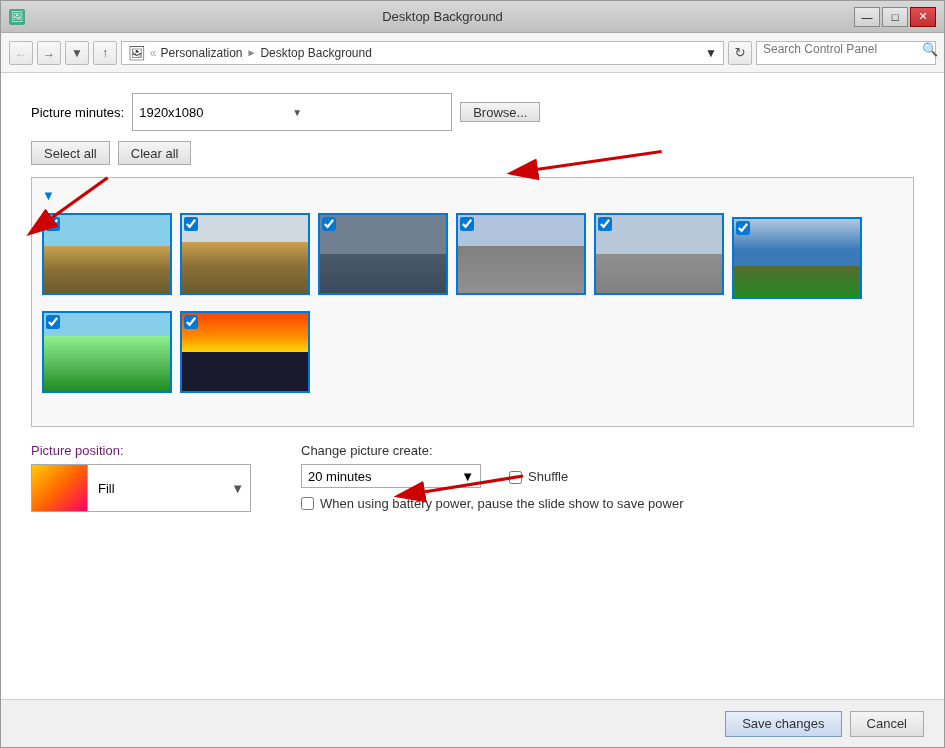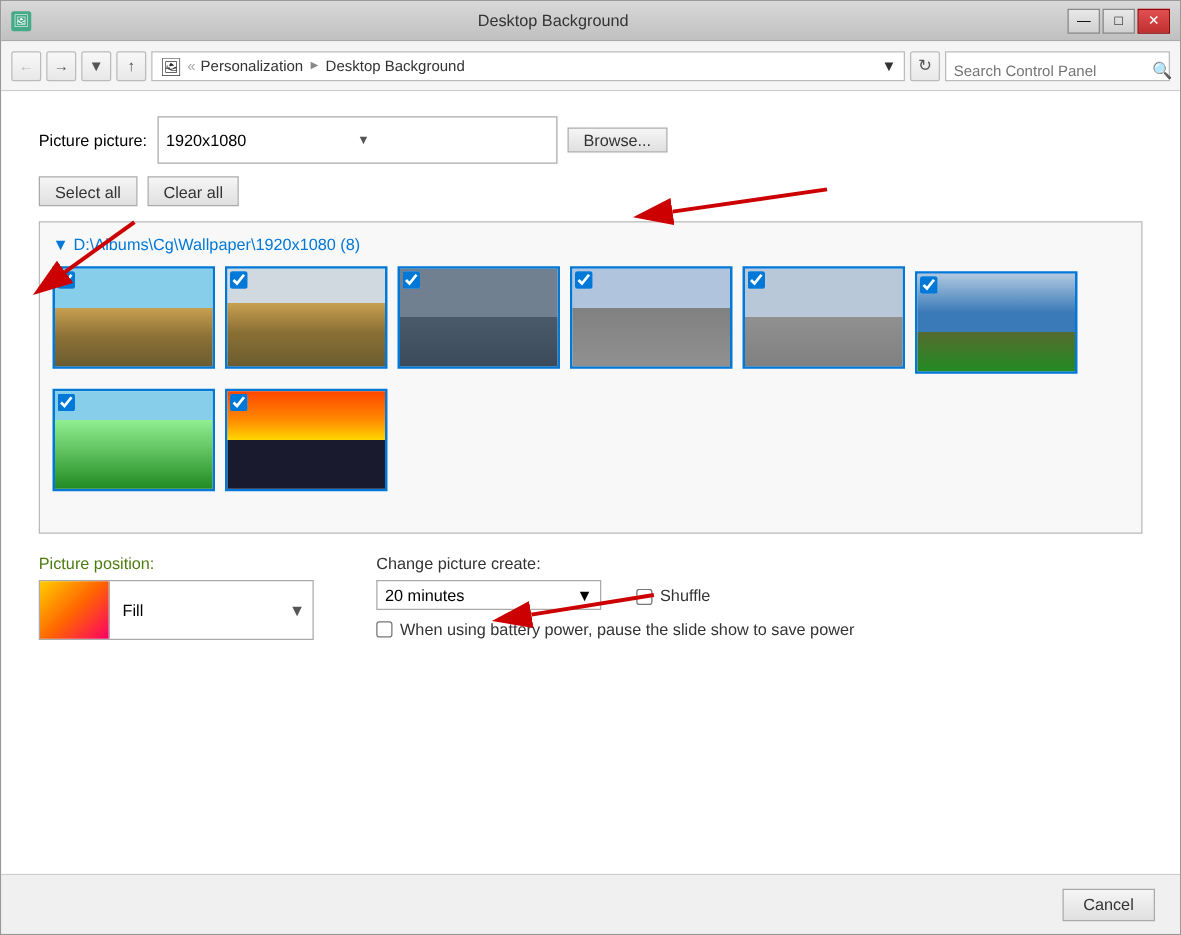--- a/index.html
+++ b/index.html
@@ -135,21 +135,21 @@
       color: #555;
       border-radius: 2px;
     }
 
     .search-box {
       width: 180px;
       height: 24px;
       border: 1px solid #bbb;
       background: white;
       display: flex;
-      align-items: flex-end;
+      align-items: flex-start;
       padding: 0 6px;
       gap: 4px;
     }
 
     .search-box input {
       border: none;
       outline: none;
       flex: 1;
       font-size: 12px;
       color: #888;
@@ -284,21 +284,21 @@
 
     
     .bottom-section {
       display: flex;
       gap: 40px;
       align-items: flex-start;
       margin-bottom: 16px;
     }
 
     .picture-position-section { min-width: 230px; }
-    .section-label { color: #4d7c0f; margin-bottom: 6px; }
+    .section-label { color: #701a75; margin-bottom: 6px; }
 
     .position-dropdown {
       display: flex;
       align-items: center;
       border: 1px solid #aaa;
       background: white;
       height: 48px;
       width: 220px;
       cursor: pointer;
     }
@@ -448,37 +448,36 @@
       <line x1="100" y1="100" x2="48" y2="138" stroke="#cc0000" stroke-width="3" marker-end="url(#arrowhead1)"></line>
 
       <line x1="620" y1="75" x2="504" y2="92" stroke="#cc0000" stroke-width="3" marker-end="url(#arrowhead1)"></line>
 
       <line x1="490" y1="385" x2="398" y2="400" stroke="#cc0000" stroke-width="3" marker-end="url(#arrowhead1)"></line>
     </svg>
 
 
 
     <div class="picture-location-row">
-      <span>Picture picture:</span>
+      <span>Picture minutes:</span>
       <div class="location-dropdown">
         <span>1920x1080</span>
         <span class="dropdown-arrow">▼</span>
       </div>
       <button class="browse-btn">Browse...</button>
     </div>
 
     <div class="select-clear-row">
       <button class="action-btn">Select all</button>
       <button class="action-btn">Clear all</button>
     </div>
 
     <div class="wallpaper-container">
       <div class="folder-header">
         <span class="folder-arrow">▼</span>
-        <span>D:\Albums\Cg\Wallpaper\1920x1080 (8)</span>
       </div>
       <div class="wallpaper-grid">
         <div class="wallpaper-item">
           <input type="checkbox" class="wallpaper-checkbox" checked="" style="">
           <div class="wall-1" style="width:100%;height:100%;"></div>
         </div>
         <div class="wallpaper-item">
           <input type="checkbox" class="wallpaper-checkbox" checked="" style="">
           <div class="wall-2" style="width:100%;height:100%;"></div>
         </div>
@@ -535,16 +534,17 @@
         <div class="battery-row">
           <input type="checkbox" style="">
           <span style="color:#333;">When using battery power, pause the slide show to save power</span>
         </div>
       </div>
     </div>
 
   </div>
 
   <div class="footer">
+    <button class="footer-btn primary">Save changes</button>
     <button class="footer-btn">Cancel</button>
   </div>
 
 </div>
 
 </body></html>

